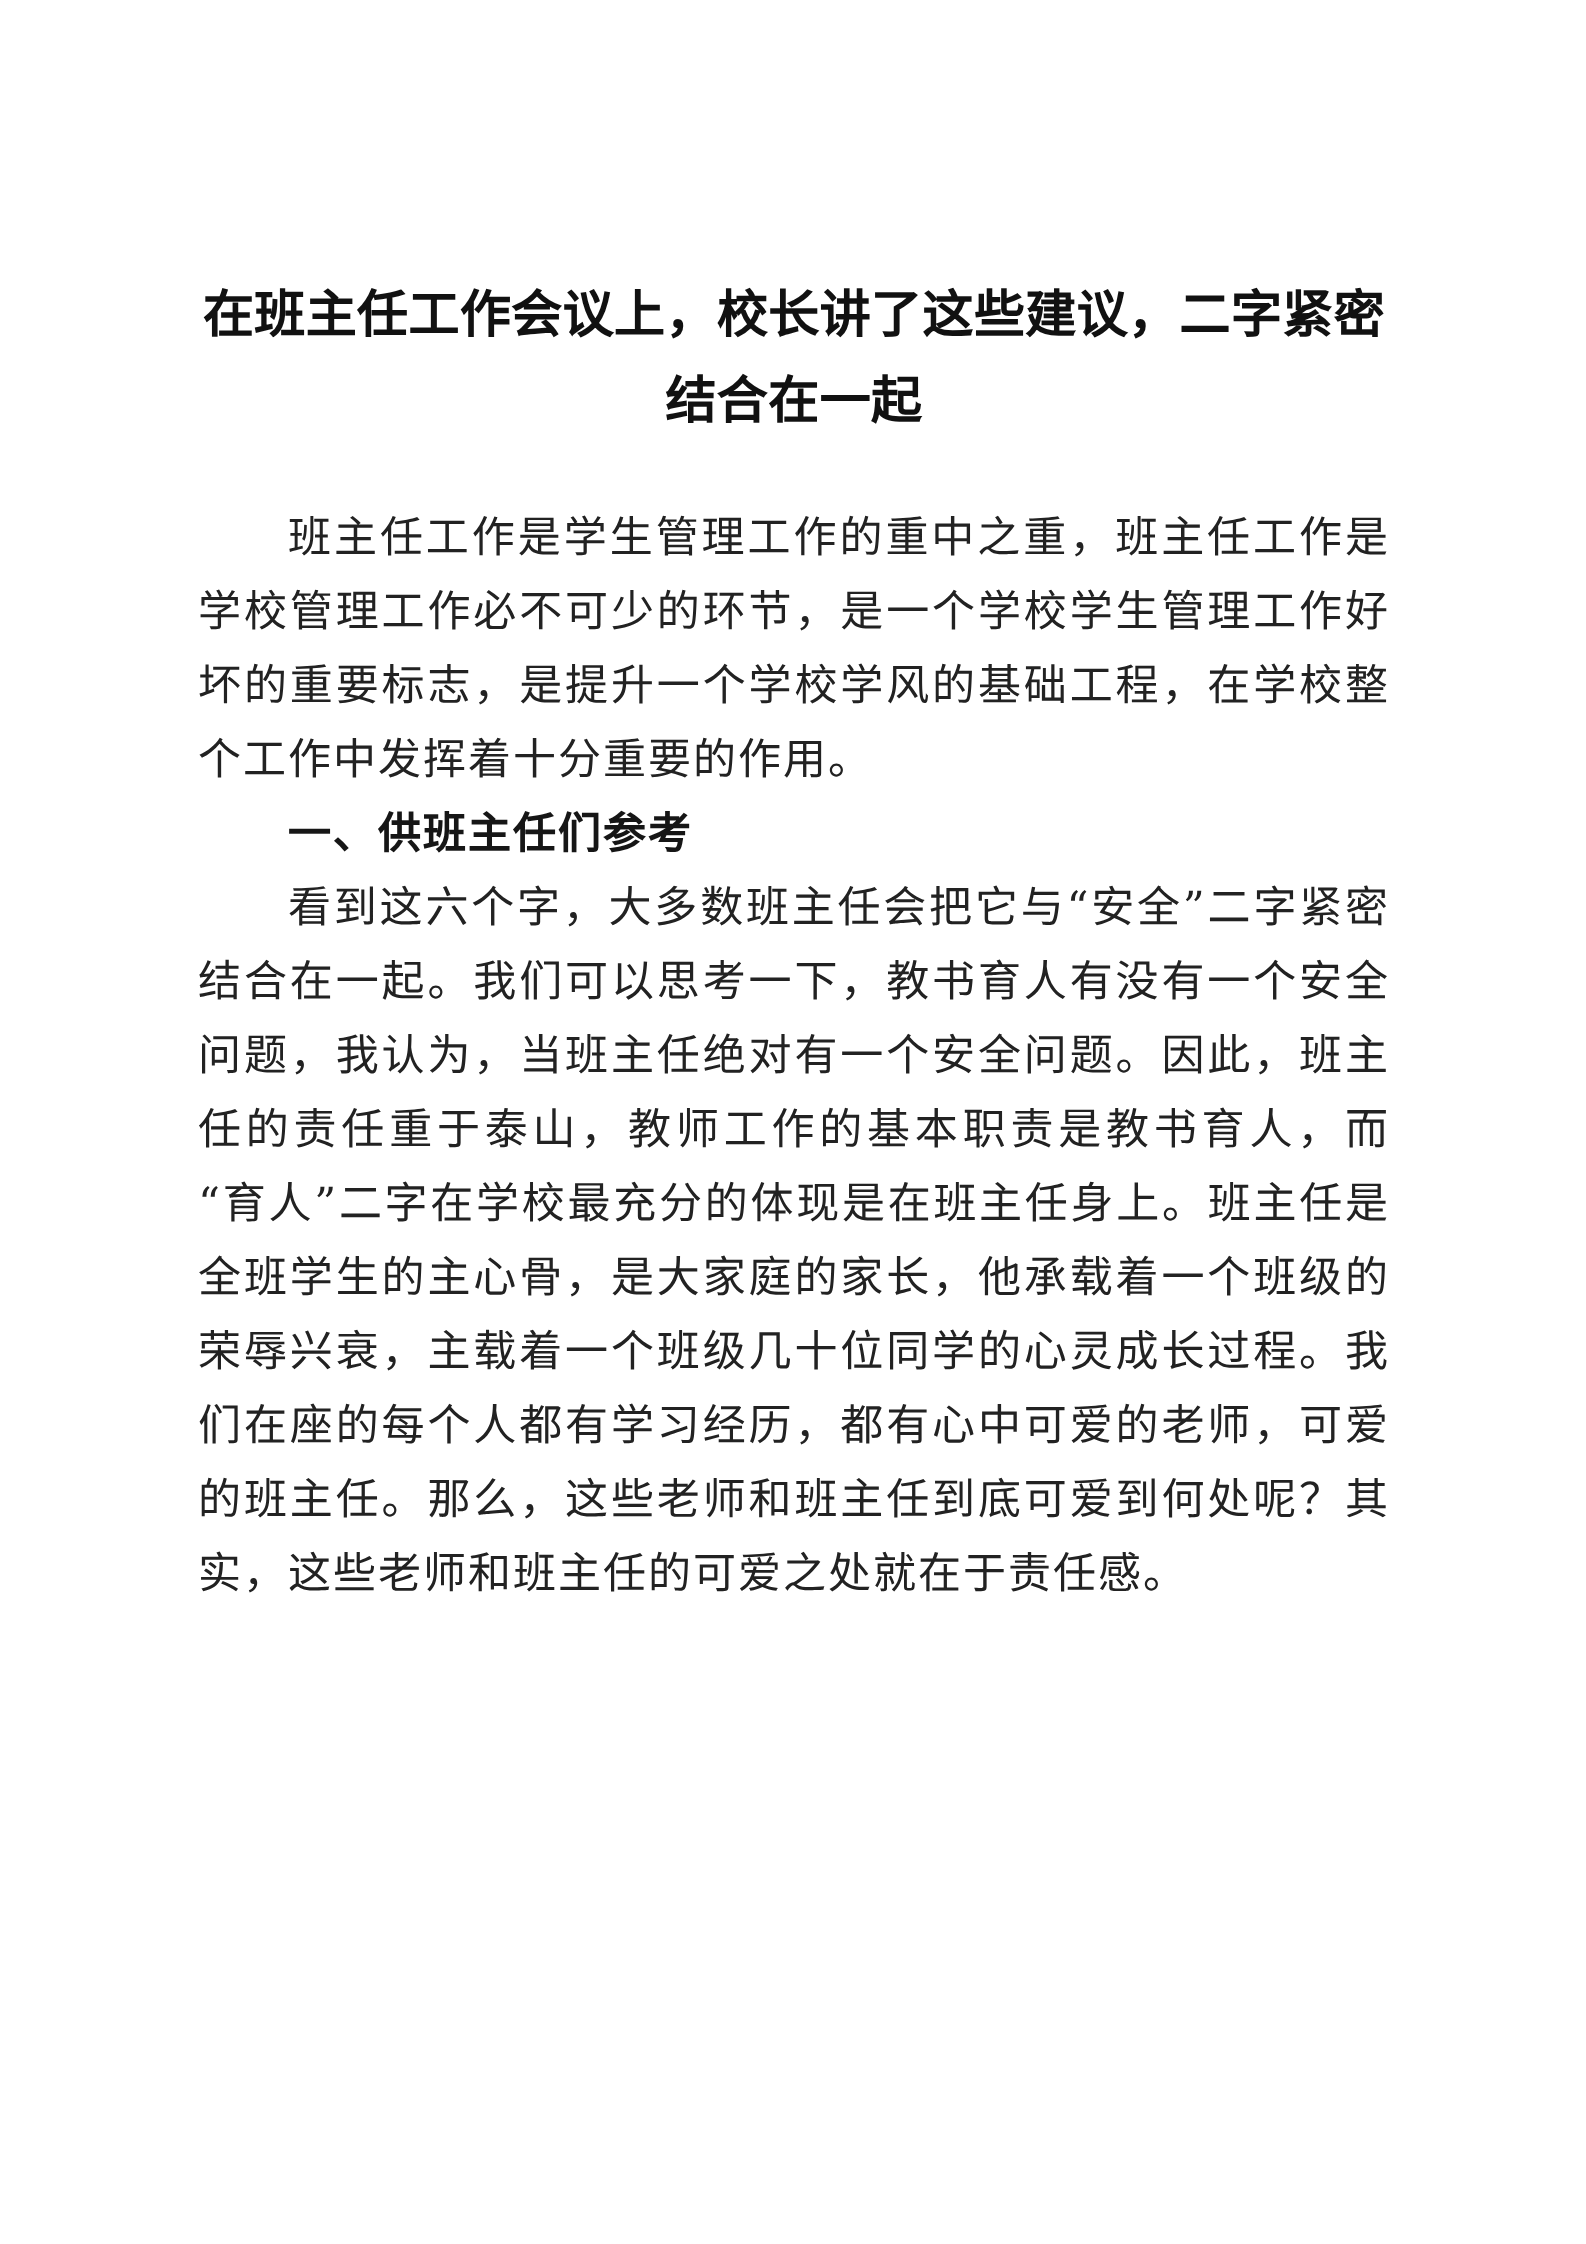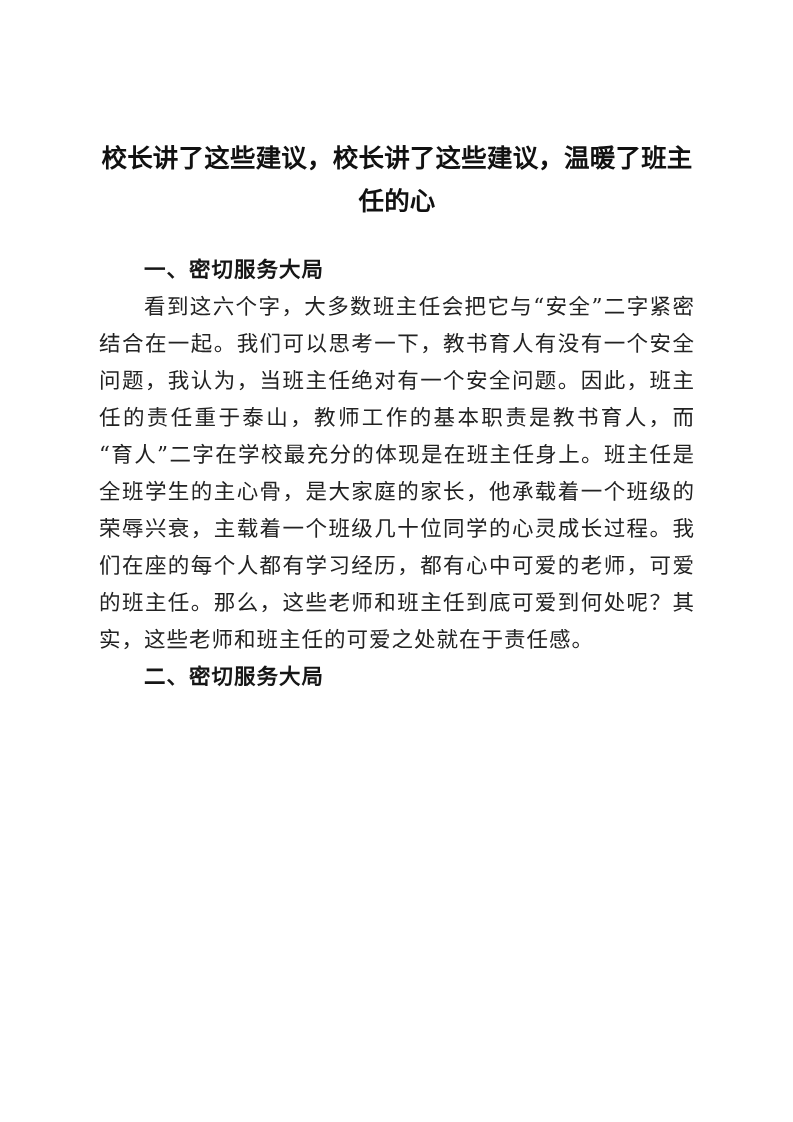--- a/index.html
+++ b/index.html
@@ -79,30 +79,30 @@
   .spacer-tail {
     height: 140px;
   }
 </style>
 </head>
 <body>
 
 <div class="page">
   <div class="content">
 
-    <h1 class="doc-title">校长讲了这些建议，校长讲了这些建议，温暖了班主任的心</h1>
+    <h1 class="doc-title">在班主任工作会议上，校长讲了这些建议，二字紧密结合在一起</h1>
 
     <div class="body-block">
 
+      <p class="para">班主任工作是学生管理工作的重中之重，班主任工作是学校管理工作必不可少的环节，是一个学校学生管理工作好坏的重要标志，是提升一个学校学风的基础工程，在学校整个工作中发挥着十分重要的作用。</p>
 
 
-      <h2 class="section-heading">一、密切服务大局</h2>
+      <h2 class="section-heading">一、供班主任们参考</h2>
 
       <p class="para">看到这六个字，大多数班主任会把它与“安全”二字紧密结合在一起。我们可以思考一下，教书育人有没有一个安全问题，我认为，当班主任绝对有一个安全问题。因此，班主任的责任重于泰山，教师工作的基本职责是教书育人，而“育人”二字在学校最充分的体现是在班主任身上。班主任是全班学生的主心骨，是大家庭的家长，他承载着一个班级的荣辱兴衰，主载着一个班级几十位同学的心灵成长过程。我们在座的每个人都有学习经历，都有心中可爱的老师，可爱的班主任。那么，这些老师和班主任到底可爱到何处呢？其实，这些老师和班主任的可爱之处就在于责任感。</p>
 
-      <h2 class="section-heading">二、密切服务大局</h2>
 
     </div>
 
     <div class="spacer-tail"></div>
 
   </div>
 </div>
 
 </body></html>

